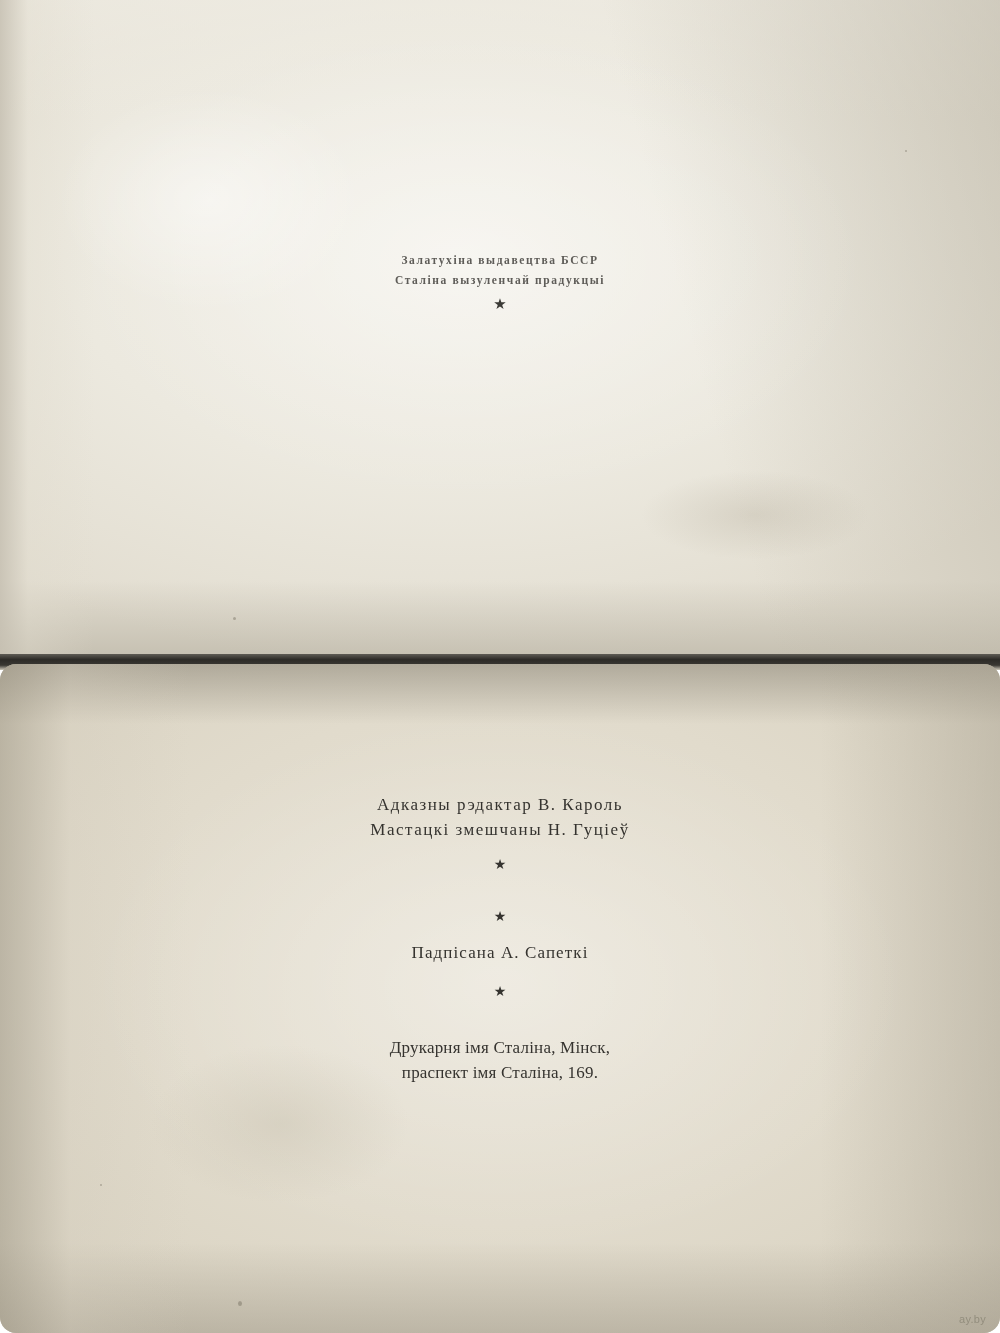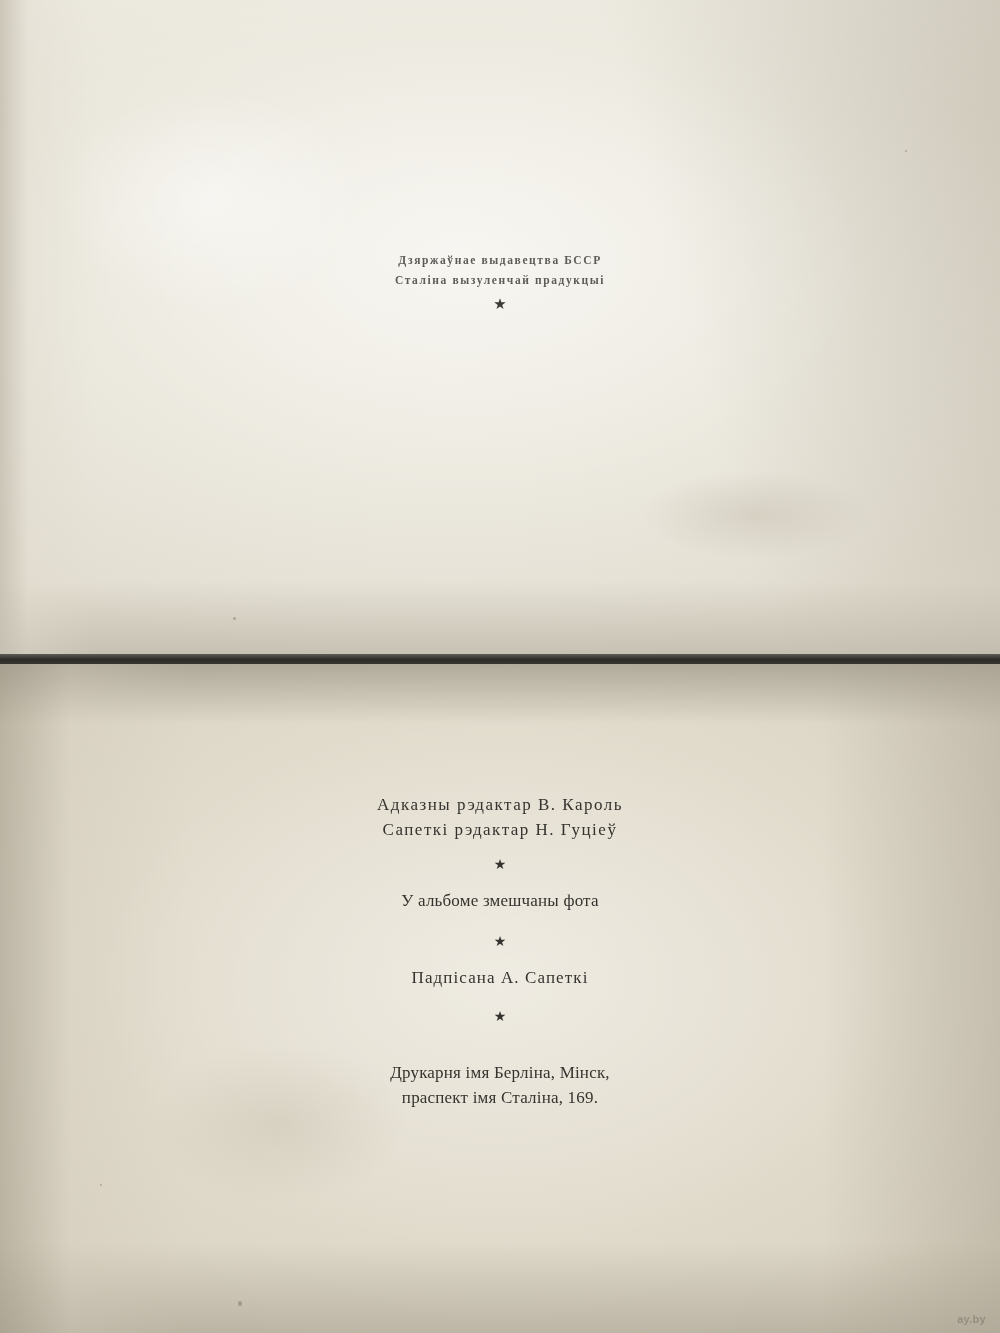--- a/index.html
+++ b/index.html
@@ -99,20 +99,21 @@
     height: 16px;
     background: linear-gradient(180deg, #5f5c55 0%, #2d2b27 35%, #3a3833 70%, #cfc9ba 100%);
   }
 
   
   #page-bottom {
     top: 664px;
     height: 669px;
     background:
       radial-gradient(ellipse 760px 520px at 50% 45%, #e8e3d6 0%, #e1dbcc 50%, #d6cfbd 100%);
+    border-radius: 16px;
   }
   #page-bottom .paper-shade {
     position: absolute;
     inset: 0;
     background:
       linear-gradient(90deg, rgba(160,153,136,0.55) 0px, rgba(210,203,188,0.30) 70px, rgba(255,255,255,0) 190px),
       linear-gradient(270deg, rgba(168,161,145,0.45) 0px, rgba(255,255,255,0) 180px),
       linear-gradient(180deg, rgba(120,114,100,0.45) 0px, rgba(255,255,255,0) 60px),
       linear-gradient(0deg, rgba(150,143,127,0.45) 0px, rgba(255,255,255,0) 90px);
     pointer-events: none;
@@ -167,87 +168,85 @@
 
   .watermark {
     position: absolute;
     right: 14px;
     bottom: 8px;
     font-family: "Liberation Sans", sans-serif;
     font-size: 11px;
     color: #8d8878;
     letter-spacing: 0.3px;
     opacity: 0.85;
-    font-weight: bold;
   }
 
   .speck {
     position: absolute;
     background: rgba(90,84,70,0.35);
     border-radius: 50%;
     pointer-events: none;
   }
 </style>
 </head>
 <body>
 
 <div class="page" id="page-top">
   <div class="paper-shade"></div>
   <div class="vignette"></div>
   <div class="spot-b"></div>
   <div class="spot-a"></div>
 
   <div class="imprint-block">
-    <div class="imprint-line">Дзяржаўнае выдавецтва БССР</div>
+    <div class="imprint-line">Залатухіна выдавецтва БССР</div>
     <div class="imprint-line">Сталіна вызуленчай прадукцыі</div>
     <span class="star star-top">★</span>
   </div>
 
   <div class="speck" style="left:233px; top:617px; width:3px; height:3px;"></div>
   <div class="speck" style="left:905px; top:150px; width:2px; height:2px;"></div>
 </div>
 
 <div id="seam"></div>
 
 <div class="page" id="page-bottom">
   <div class="paper-shade"></div>
   <div class="vignette"></div>
   <div class="spot-c"></div>
 
   <div class="colophon">
 
     <div>
       <div class="col-line sp">Адказны рэдактар В. Кароль</div>
-      <div class="col-line sp">Сапеткі рэдактар Н. Гуціеў</div>
+      <div class="col-line sp">Мастацкі змешчаны Н. Гуціеў</div>
     </div>
 
     <div class="sp-16"></div>
     <span class="star-mid">★</span>
     <div class="sp-16"></div>
 
-    <div class="col-line">У альбоме змешчаны фота</div>
 
     <div class="sp-10"></div>
 
 
     <div class="sp-12"></div>
     <span class="star-mid">★</span>
     <div class="sp-16"></div>
 
     <div class="col-line sp2">Падпісана А. Сапеткі</div>
 
     <div class="sp-20"></div>
     <span class="star-mid">★</span>
     <div class="sp-20"></div>
 
 
     <div class="sp-16"></div>
 
     <div>
-      <div class="col-line">Друкарня імя Берліна, Мінск,</div>
+      <div class="col-line">Друкарня імя Сталіна, Мінск,</div>
       <div class="col-line">праспект імя Сталіна, 169.</div>
     </div>
 
   </div>
 
   <div class="speck" style="left:238px; top:637px; width:4px; height:5px;"></div>
   <div class="speck" style="left:100px; top:520px; width:2px; height:2px;"></div>
 
   <div class="watermark">ay.by</div>
 </div>

